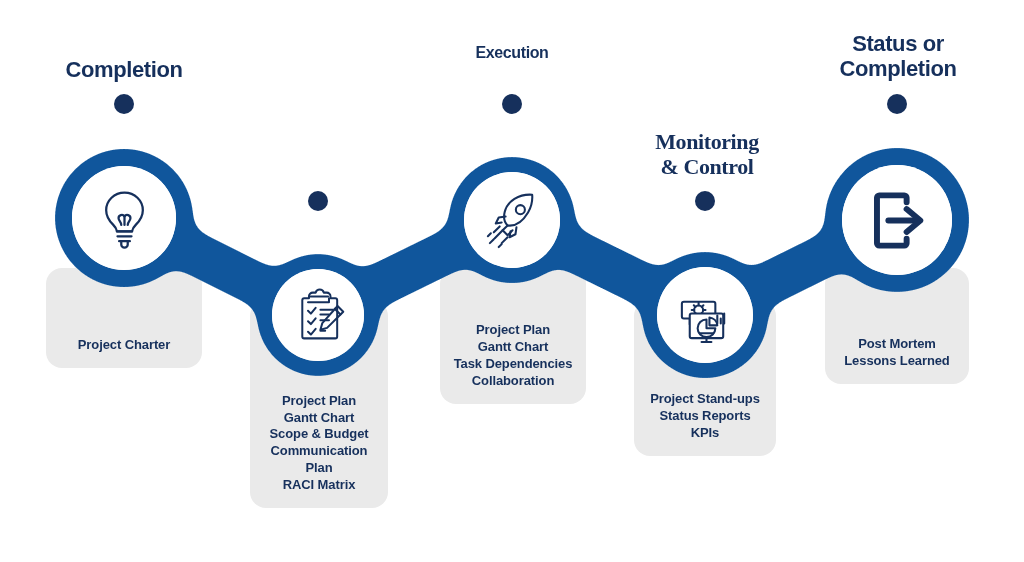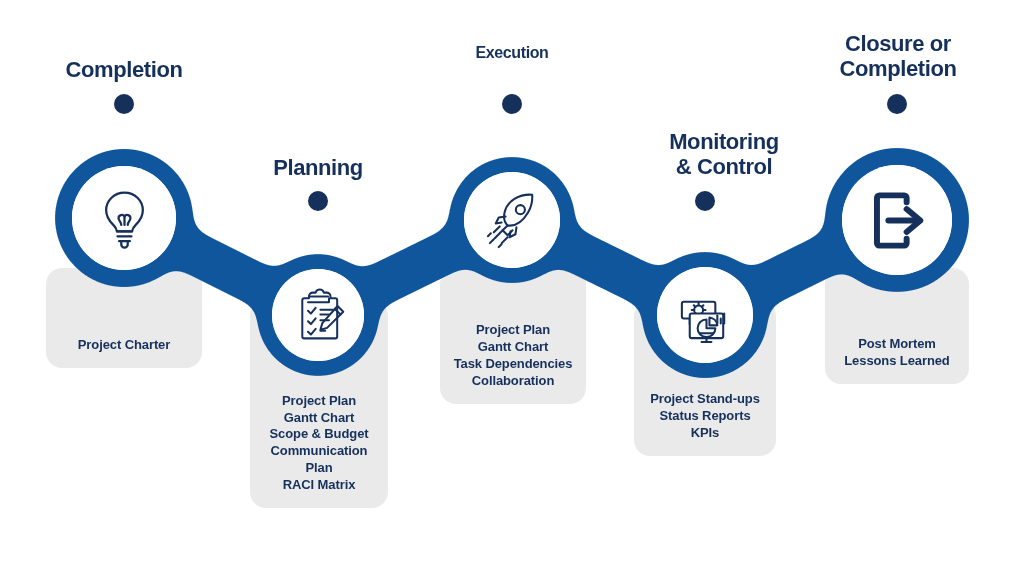--- a/index.html
+++ b/index.html
@@ -135,28 +135,27 @@
     <circle cx="124" cy="218" r="52" fill="#ffffff"></circle>
     <circle cx="318" cy="315" r="46" fill="#ffffff"></circle>
     <circle cx="512" cy="220" r="48" fill="#ffffff"></circle>
     <circle cx="705" cy="315" r="48" fill="#ffffff"></circle>
     <circle cx="897" cy="220" r="55" fill="#ffffff"></circle>
   </svg>
 
   <div class="layer" id="labels-layer">
       <div class="stage-title" style="left: 44px; top: 58px; width: 160px; font-size: 22px;">Completion</div>
       <div class="stage-dot" style="left: 114px; top: 94px; width: 20px; height: 20px;"></div>
-      <div class="stage-title" style="left: 238px; top: 156px; width: 160px; font-size: 22px;">Planning</div>
       <div class="stage-dot" style="left: 308px; top: 191px; width: 20px; height: 20px;"></div>
       <div class="stage-title" style="left: 432px; top: 44px; width: 160px; font-size: 16px;">Execution</div>
       <div class="stage-dot" style="left: 502px; top: 94px; width: 20px; height: 20px;"></div>
-      <div class="stage-title" style="left: 644px; top: 130px; width: 160px; font-size: 22px;">Monitoring
+      <div class="stage-title" style="left: 627px; top: 130px; width: 160px; font-size: 22px; font-family: Liberation Serif, serif;">Monitoring
 &amp; Control</div>
       <div class="stage-dot" style="left: 695px; top: 191px; width: 20px; height: 20px;"></div>
-      <div class="stage-title" style="left: 812px; top: 32px; width: 172px; font-size: 22px;">Closure or
+      <div class="stage-title" style="left: 812px; top: 32px; width: 172px; font-size: 22px;">Status or
 Completion</div>
       <div class="stage-dot" style="left: 887px; top: 94px; width: 20px; height: 20px;"></div>
     </div>
 
   <div class="layer" id="icons-layer">
       <div class="icon-wrap" style="left: 89.5px; top: 183.5px; width: 69px; height: 69px;">
         <svg width="69" height="69" viewBox="0 0 64 64" fill="none" stroke="#16305c" stroke-width="2.1" stroke-linecap="round" stroke-linejoin="round">
         <path d="M32 8c-9.4 0-17 7.3-17 16.3 0 6 3 10 6.4 13.4 2.2 2.2 3.3 4 3.6 6.3h14c.3-2.3 1.4-4.1 3.6-6.3C46 34.3 49 30.3 49 24.3 49 15.3 41.4 8 32 8Z"></path>
         <path d="M25 44h14M25.5 48.5h13M27 53h10"></path>
         <path d="M29 53v3a3 3 0 0 0 6 0v-3"></path>

